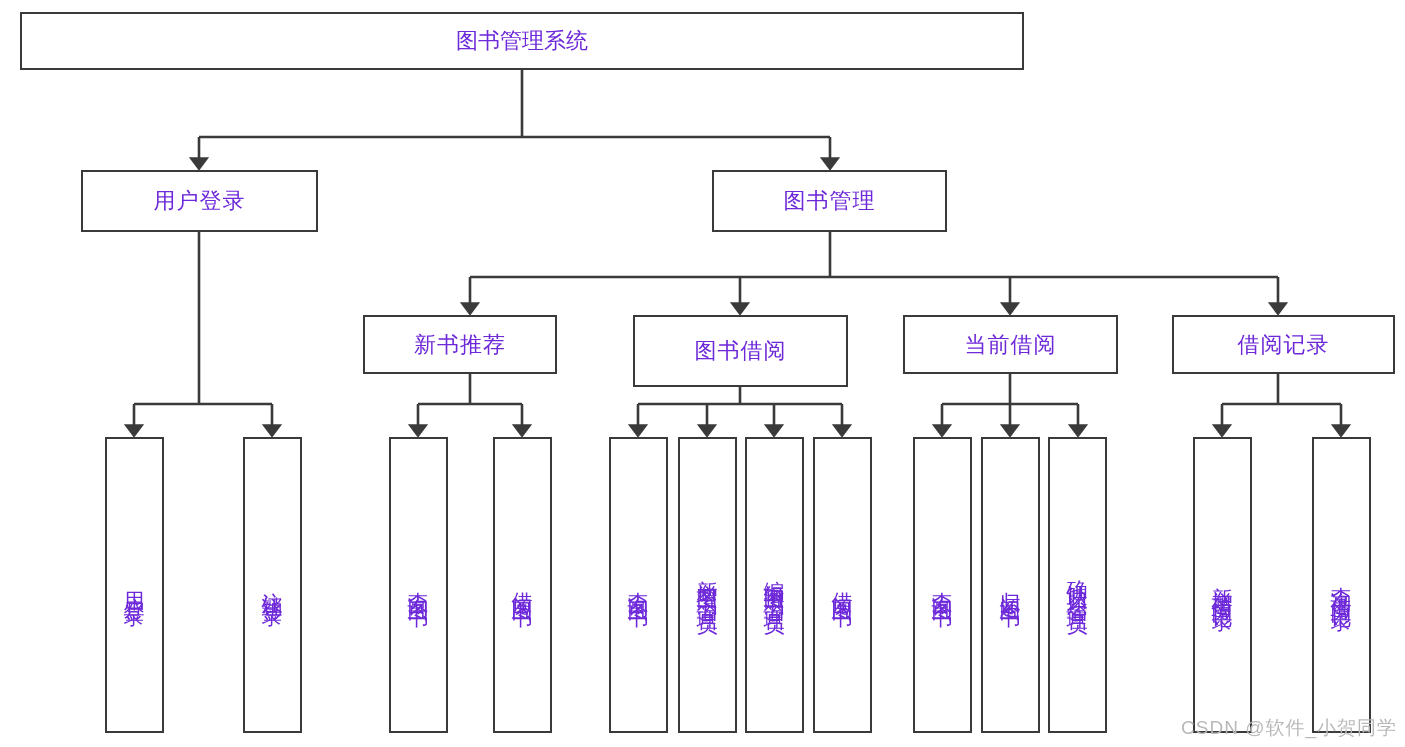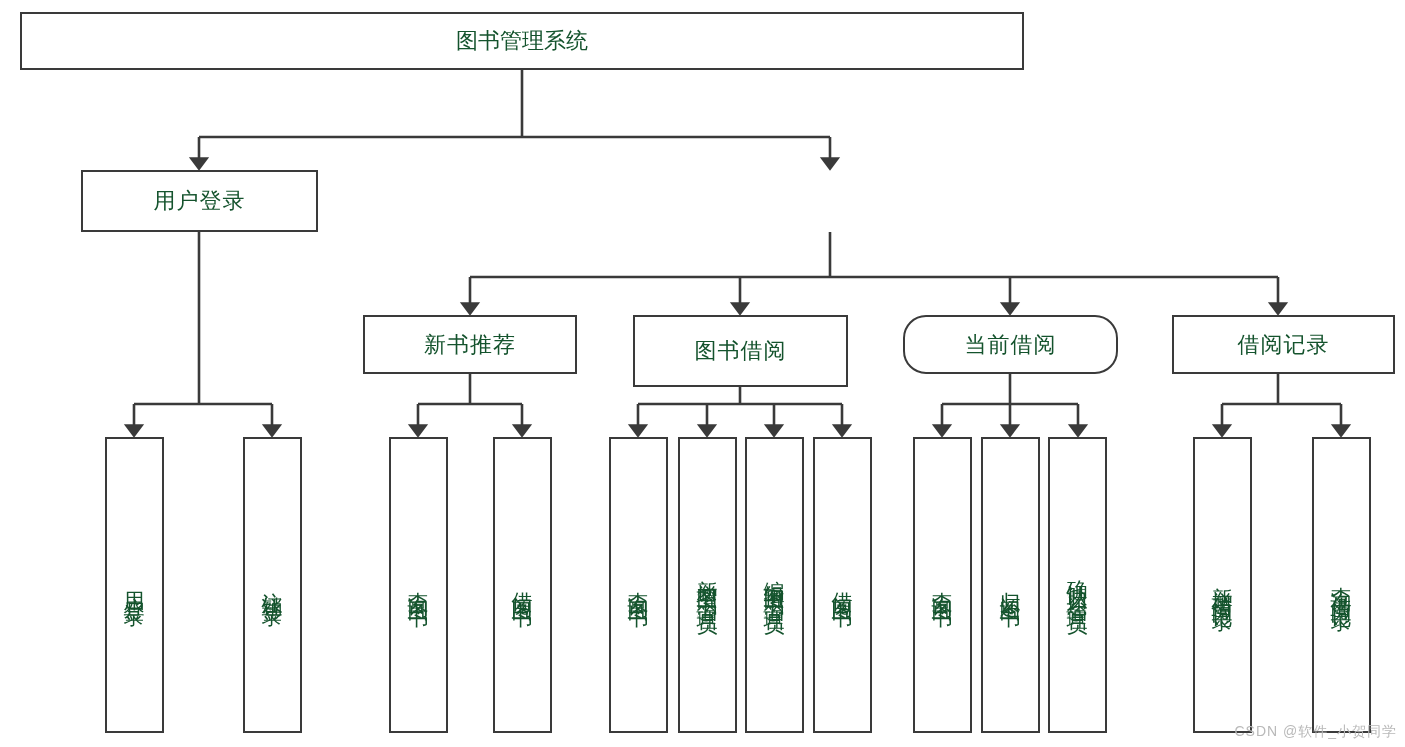--- a/index.html
+++ b/index.html
@@ -1,25 +1,25 @@
 <!DOCTYPE html>
 <html><head>
 <meta charset="utf-8">
 <style>
   html,body{margin:0;padding:0;background:#ffffff;}
   body{font-family:"Liberation Sans","DejaVu Sans",sans-serif;}
   #canvas{position:relative;width:1405px;height:747px;background:#ffffff;overflow:hidden;}
   .node{position:absolute;background:#ffffff;border:2.5px solid #3a3a3a;box-sizing:border-box;
-        display:flex;align-items:center;justify-content:center;color:#14532d;}
+        display:flex;align-items:center;justify-content:center;color:#6d28d9;}
   .node.h{font-size:22px;letter-spacing:1px;}
   .node.root{font-size:22px;}
   .node.v{writing-mode:vertical-rl;text-orientation:upright;font-size:21px;
           letter-spacing:5px;line-height:1;padding:6px 0;}
   svg.edges{position:absolute;left:0;top:0;width:1405px;height:747px;pointer-events:none;}
-  .watermark{position:absolute;right:8px;bottom:6px;font-size:14px;color:#b9b9b9;
+  .watermark{position:absolute;right:8px;bottom:6px;font-size:19px;color:#b9b9b9;
              letter-spacing:1px;white-space:nowrap;}
 </style>
 </head>
 <body>
 
 <div id="canvas">
 
   <svg class="edges" viewBox="0 0 1405 747" xmlns="http://www.w3.org/2000/svg">
     <defs>
       <marker id="ah" markerWidth="9" markerHeight="9" refX="2.6" refY="4.5" orient="auto" markerUnits="strokeWidth">
@@ -66,24 +66,25 @@
       <path d="M1278,374 L1278,404"></path>
       <path d="M1222,404 L1341,404"></path>
       <path d="M1222,404 L1222,431" marker-end="url(#ah)"></path>
       <path d="M1341,404 L1341,431" marker-end="url(#ah)"></path>
     </g>
   </svg>
 
   <div class="node root" style="left:20px;top:12px;width:1004px;height:58px;">图书管理系统</div>
 
   <div class="node h" style="left:81px;top:170px;width:237px;height:62px;">用户登录</div>
+  <div class="node h" style="left:712px;top:170px;width:235px;height:62px;">图书管理</div>
 
-  <div class="node h" style="left:363px;top:315px;width:214px;height:59px;">新书推荐</div>
+  <div class="node h" style="left:363px;top:315px;width:194px;height:59px;">新书推荐</div>
   <div class="node h" style="left:633px;top:315px;width:215px;height:72px;">图书借阅</div>
-  <div class="node h" style="left:903px;top:315px;width:215px;height:59px;border-radius:23px;">当前借阅</div>
+  <div class="node h" style="left:903px;top:315px;width:215px;height:59px;">当前借阅</div>
   <div class="node h" style="left:1172px;top:315px;width:223px;height:59px;">借阅记录</div>
 
   <div class="node v" style="left:105px;top:437px;width:59px;height:296px;">用户登录</div>
   <div class="node v" style="left:243px;top:437px;width:59px;height:296px;">注销登录</div>
 
   <div class="node v" style="left:389px;top:437px;width:59px;height:296px;">查询图书</div>
   <div class="node v" style="left:493px;top:437px;width:59px;height:296px;">借阅图书</div>
 
   <div class="node v" style="left:609px;top:437px;width:59px;height:296px;">查询图书</div>
   <div class="node v" style="left:678px;top:437px;width:59px;height:296px;">新增图书（管理员）</div>

